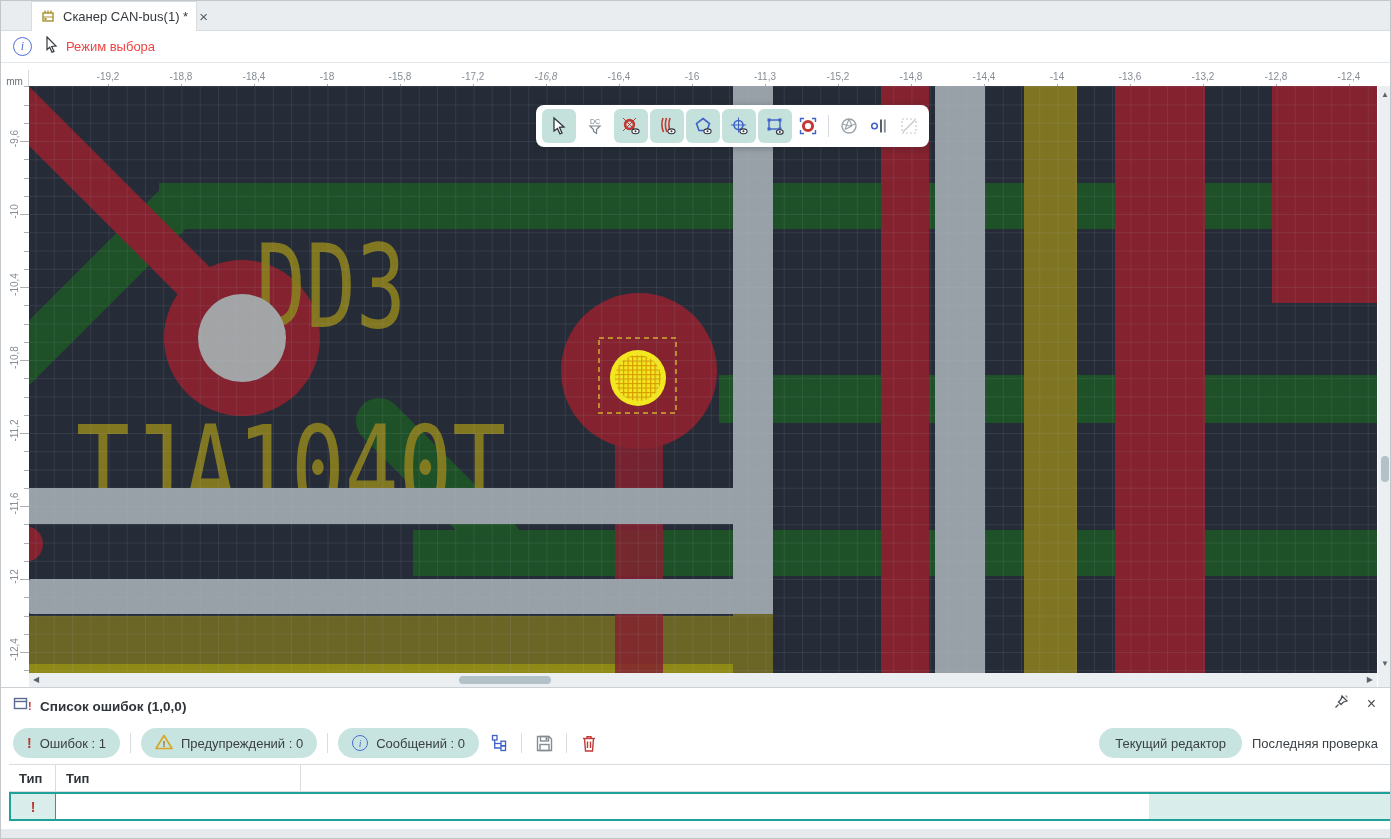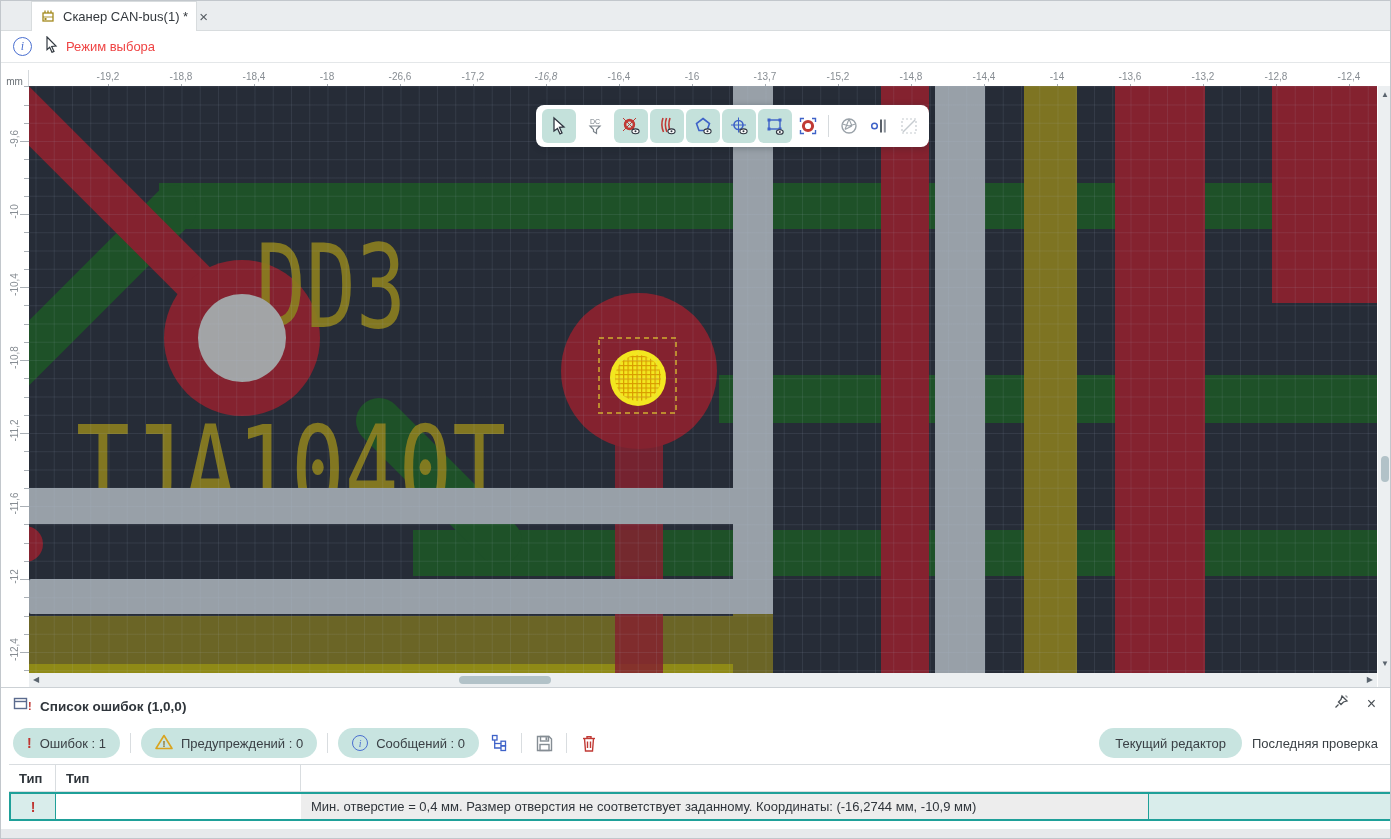--- a/index.html
+++ b/index.html
@@ -196,31 +196,31 @@
         <div class="tick minor" style="left: 1357px;"></div>
         <div class="tick major" style="left: 79px;"></div>
         <span class="rlabel" style="left: 57px;">-19,2</span>
         <div class="tick major" style="left: 152px;"></div>
         <span class="rlabel" style="left: 130px;">-18,8</span>
         <div class="tick major" style="left: 225px;"></div>
         <span class="rlabel" style="left: 203px;">-18,4</span>
         <div class="tick major" style="left: 298px;"></div>
         <span class="rlabel" style="left: 276px;">-18</span>
         <div class="tick major" style="left: 371px;"></div>
-        <span class="rlabel" style="left: 349px;">-26,6</span>
+        <span class="rlabel" style="left: 349px;">-15,8</span>
         <div class="tick major" style="left: 444px;"></div>
         <span class="rlabel" style="left: 422px;">-17,2</span>
         <div class="tick major" style="left: 517px;"></div>
         <span class="rlabel" style="left: 495px; font-style: italic;">-16,8</span>
         <div class="tick major" style="left: 590px;"></div>
         <span class="rlabel" style="left: 568px;">-16,4</span>
         <div class="tick major" style="left: 663px;"></div>
         <span class="rlabel" style="left: 641px;">-16</span>
         <div class="tick major" style="left: 736px;"></div>
-        <span class="rlabel" style="left: 714px;">-13,7</span>
+        <span class="rlabel" style="left: 714px;">-11,3</span>
         <div class="tick major" style="left: 809px;"></div>
         <span class="rlabel" style="left: 787px;">-15,2</span>
         <div class="tick major" style="left: 882px;"></div>
         <span class="rlabel" style="left: 860px;">-14,8</span>
         <div class="tick major" style="left: 955px;"></div>
         <span class="rlabel" style="left: 933px;">-14,4</span>
         <div class="tick major" style="left: 1028px;"></div>
         <span class="rlabel" style="left: 1006px;">-14</span>
         <div class="tick major" style="left: 1101px;"></div>
         <span class="rlabel" style="left: 1079px;">-13,6</span>
@@ -530,19 +530,18 @@
 
     <div class="etable">
       <div class="thead">
         <div class="hc" style="left:0; width:47px;">Тип</div>
         <div class="hc" style="left:47px; width:245px;">Тип</div>
       </div>
       <div class="trow">
         <div class="tc" style="left:0; width:45px; justify-content:center;">
           <span class="err-glyph">!</span>
         </div>
-        <div class="tc desc" style="left:290px; width:848px;">Мин. отверстие = 0,4 мм. Размер отверстия не соответствует заданному. Координаты: (-16,2744 мм, -10,9 мм)</div>
         <div class="tc" style="left:1138px; width:249px; border-right:none;"></div>
       </div>
     </div>
     <div class="bottomstrip"></div>
   </div>
 </div>
 
 </body></html>

